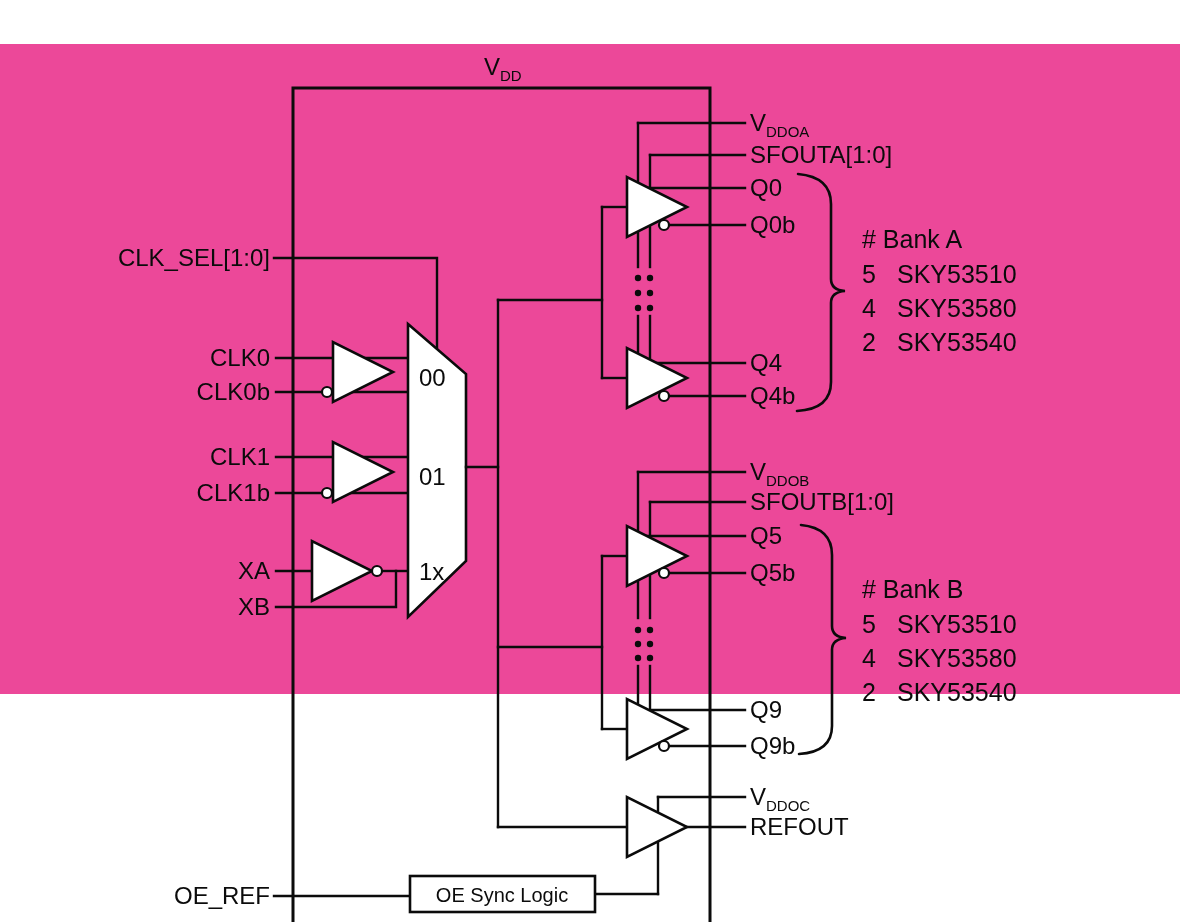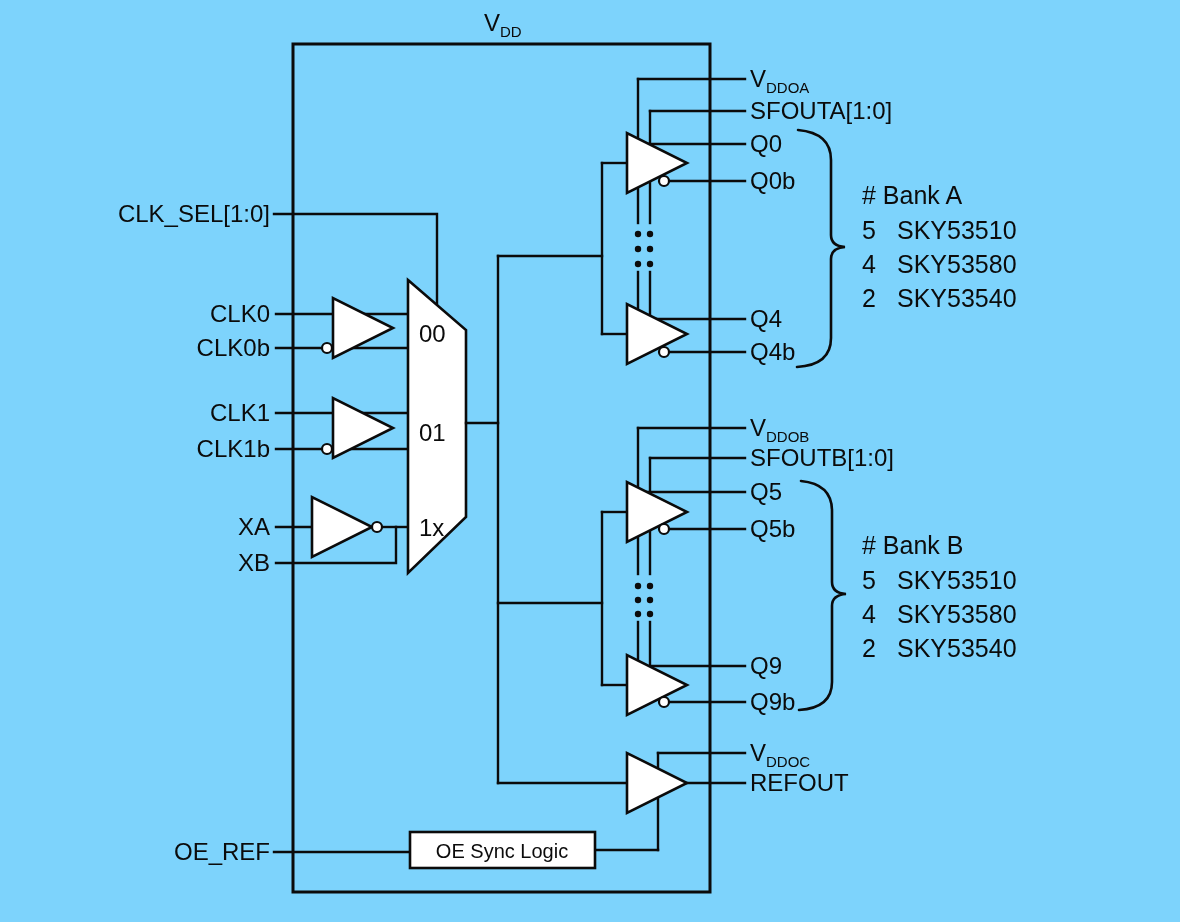--- a/index.html
+++ b/index.html
@@ -5,23 +5,24 @@
   html, body {
     margin: 0;
     padding: 0;
     background: #ffffff;
     width: 1180px;
     height: 922px;
     overflow: hidden;
   }
   .stage {
     width: 1180px;
-    height: 922px;
-    background: #7dd3fc;
+    height: 650px;
+    background: #ec4899;
     position: relative;
+    margin-top: 44px;
   }
   svg {
     display: block;
     font-family: "Liberation Sans", "DejaVu Sans", sans-serif;
   }
   .lbl {
     font-size: 24px;
     fill: #0b0b0b;
   }
   .sub {

